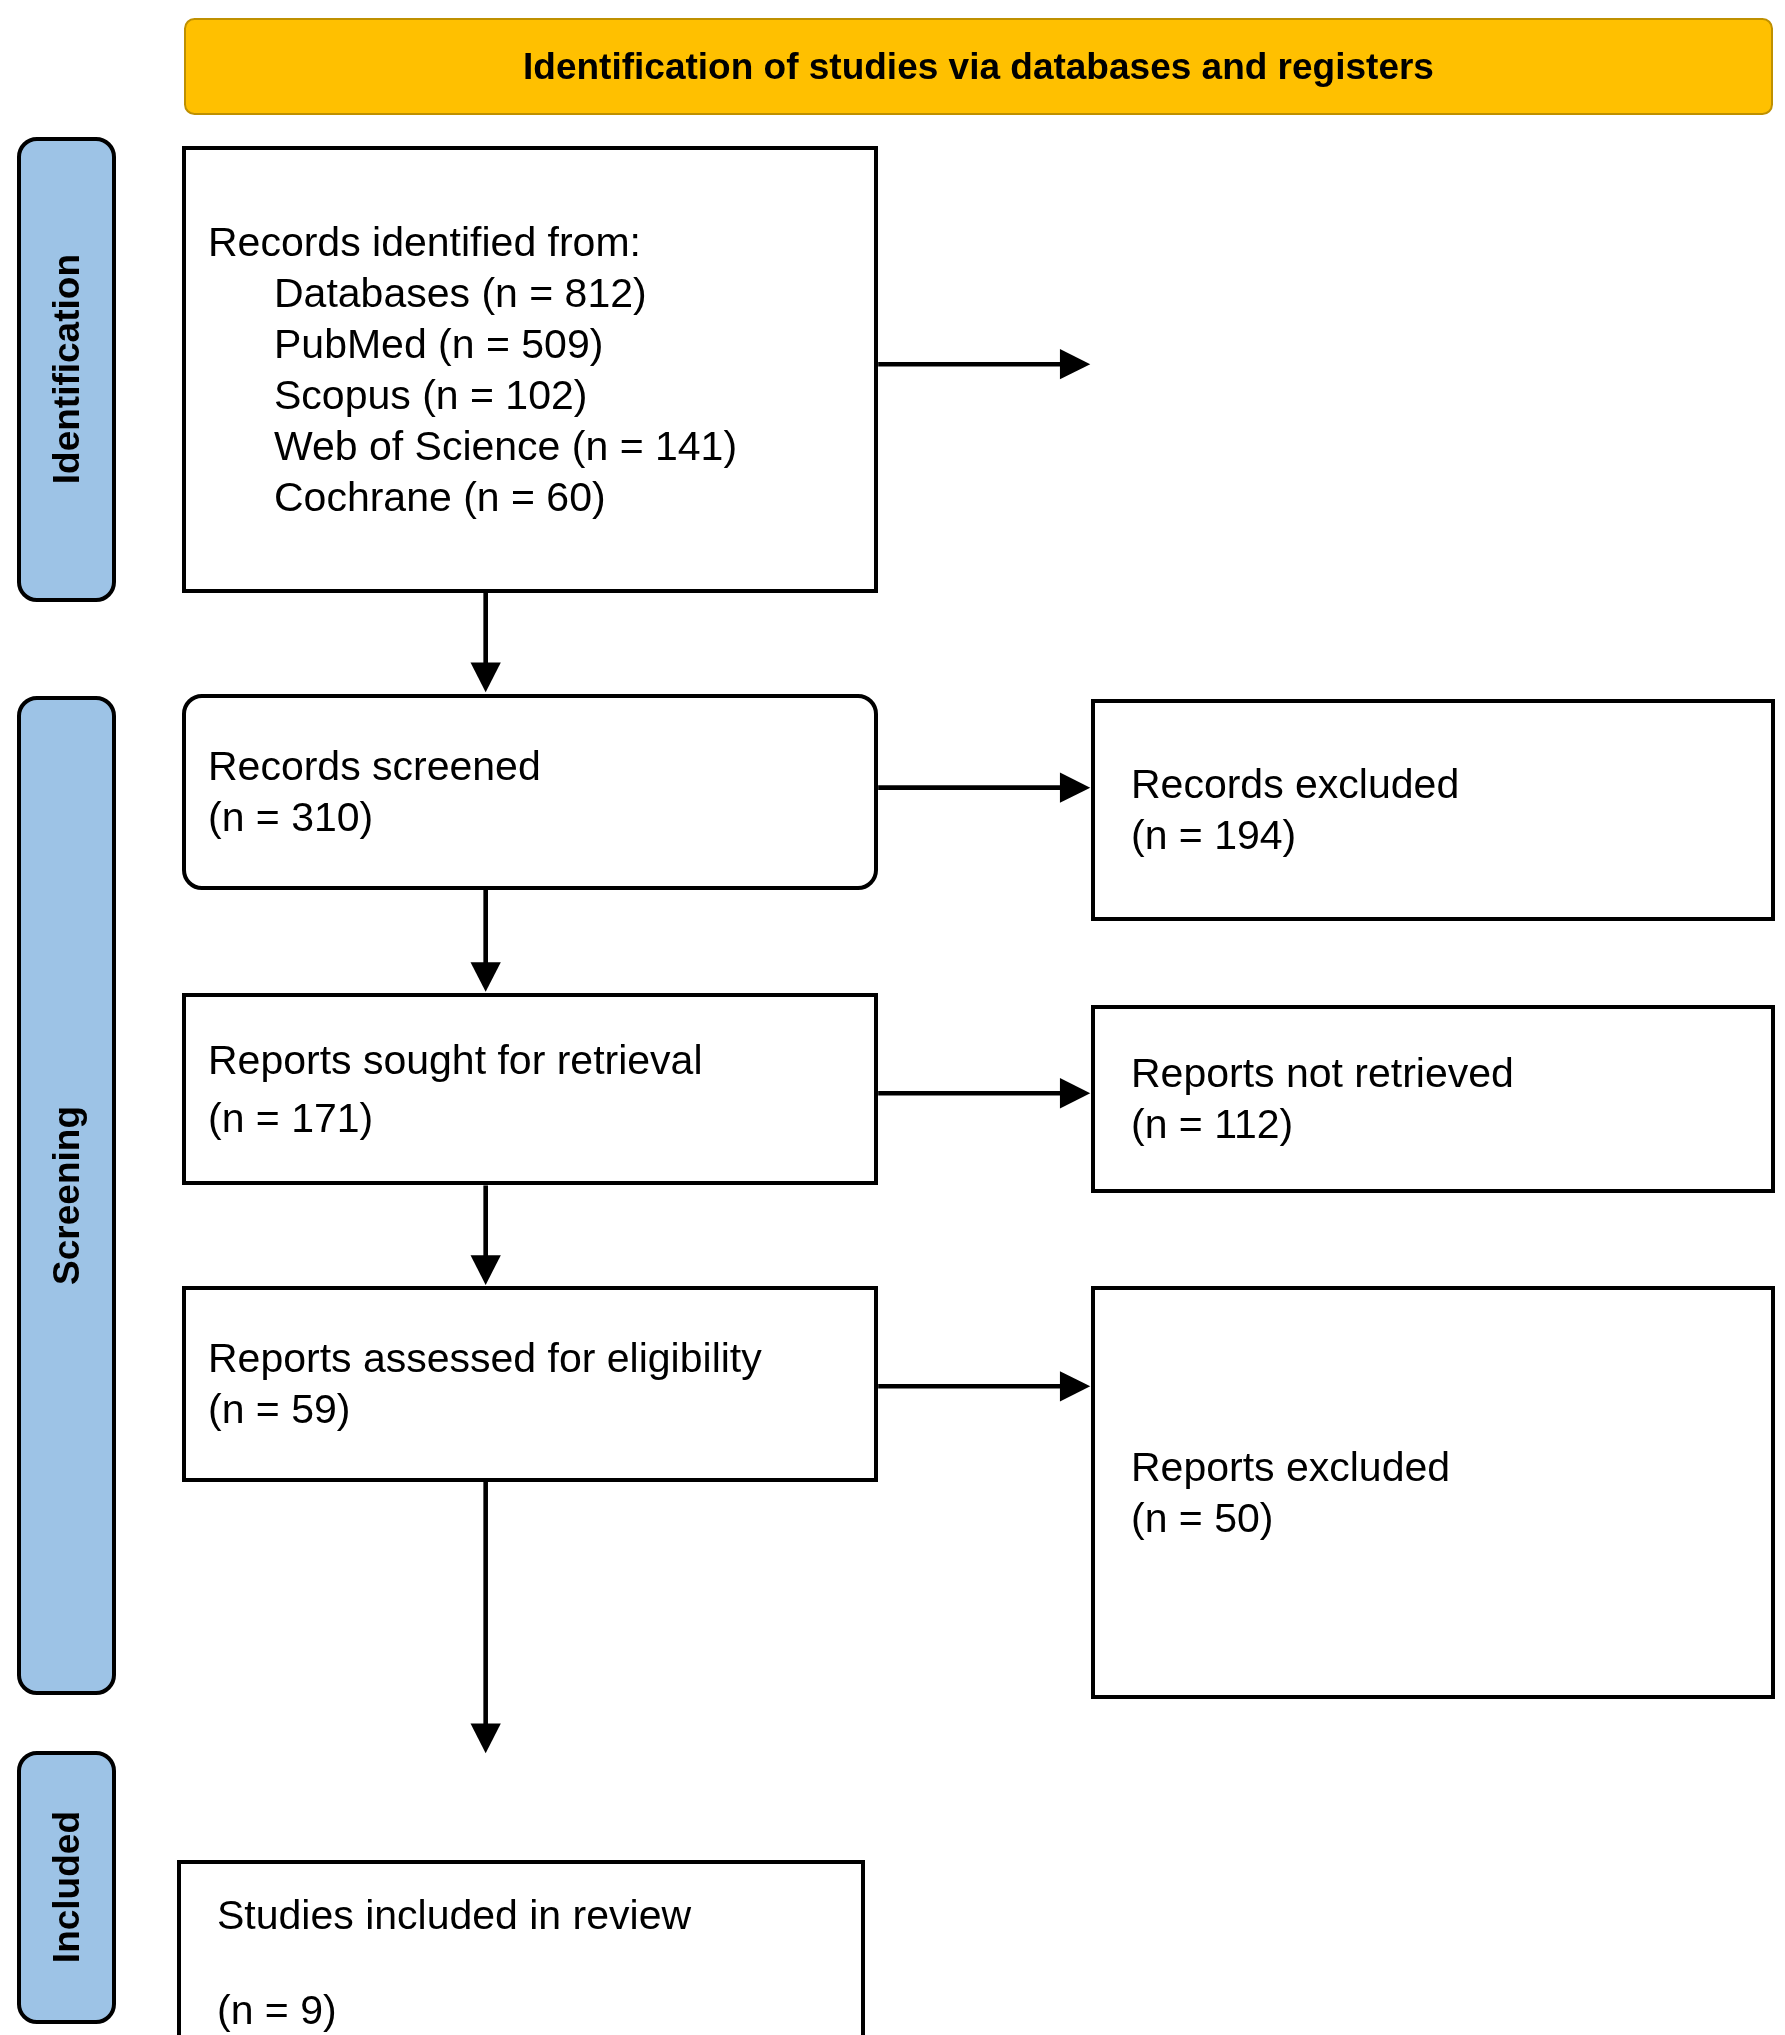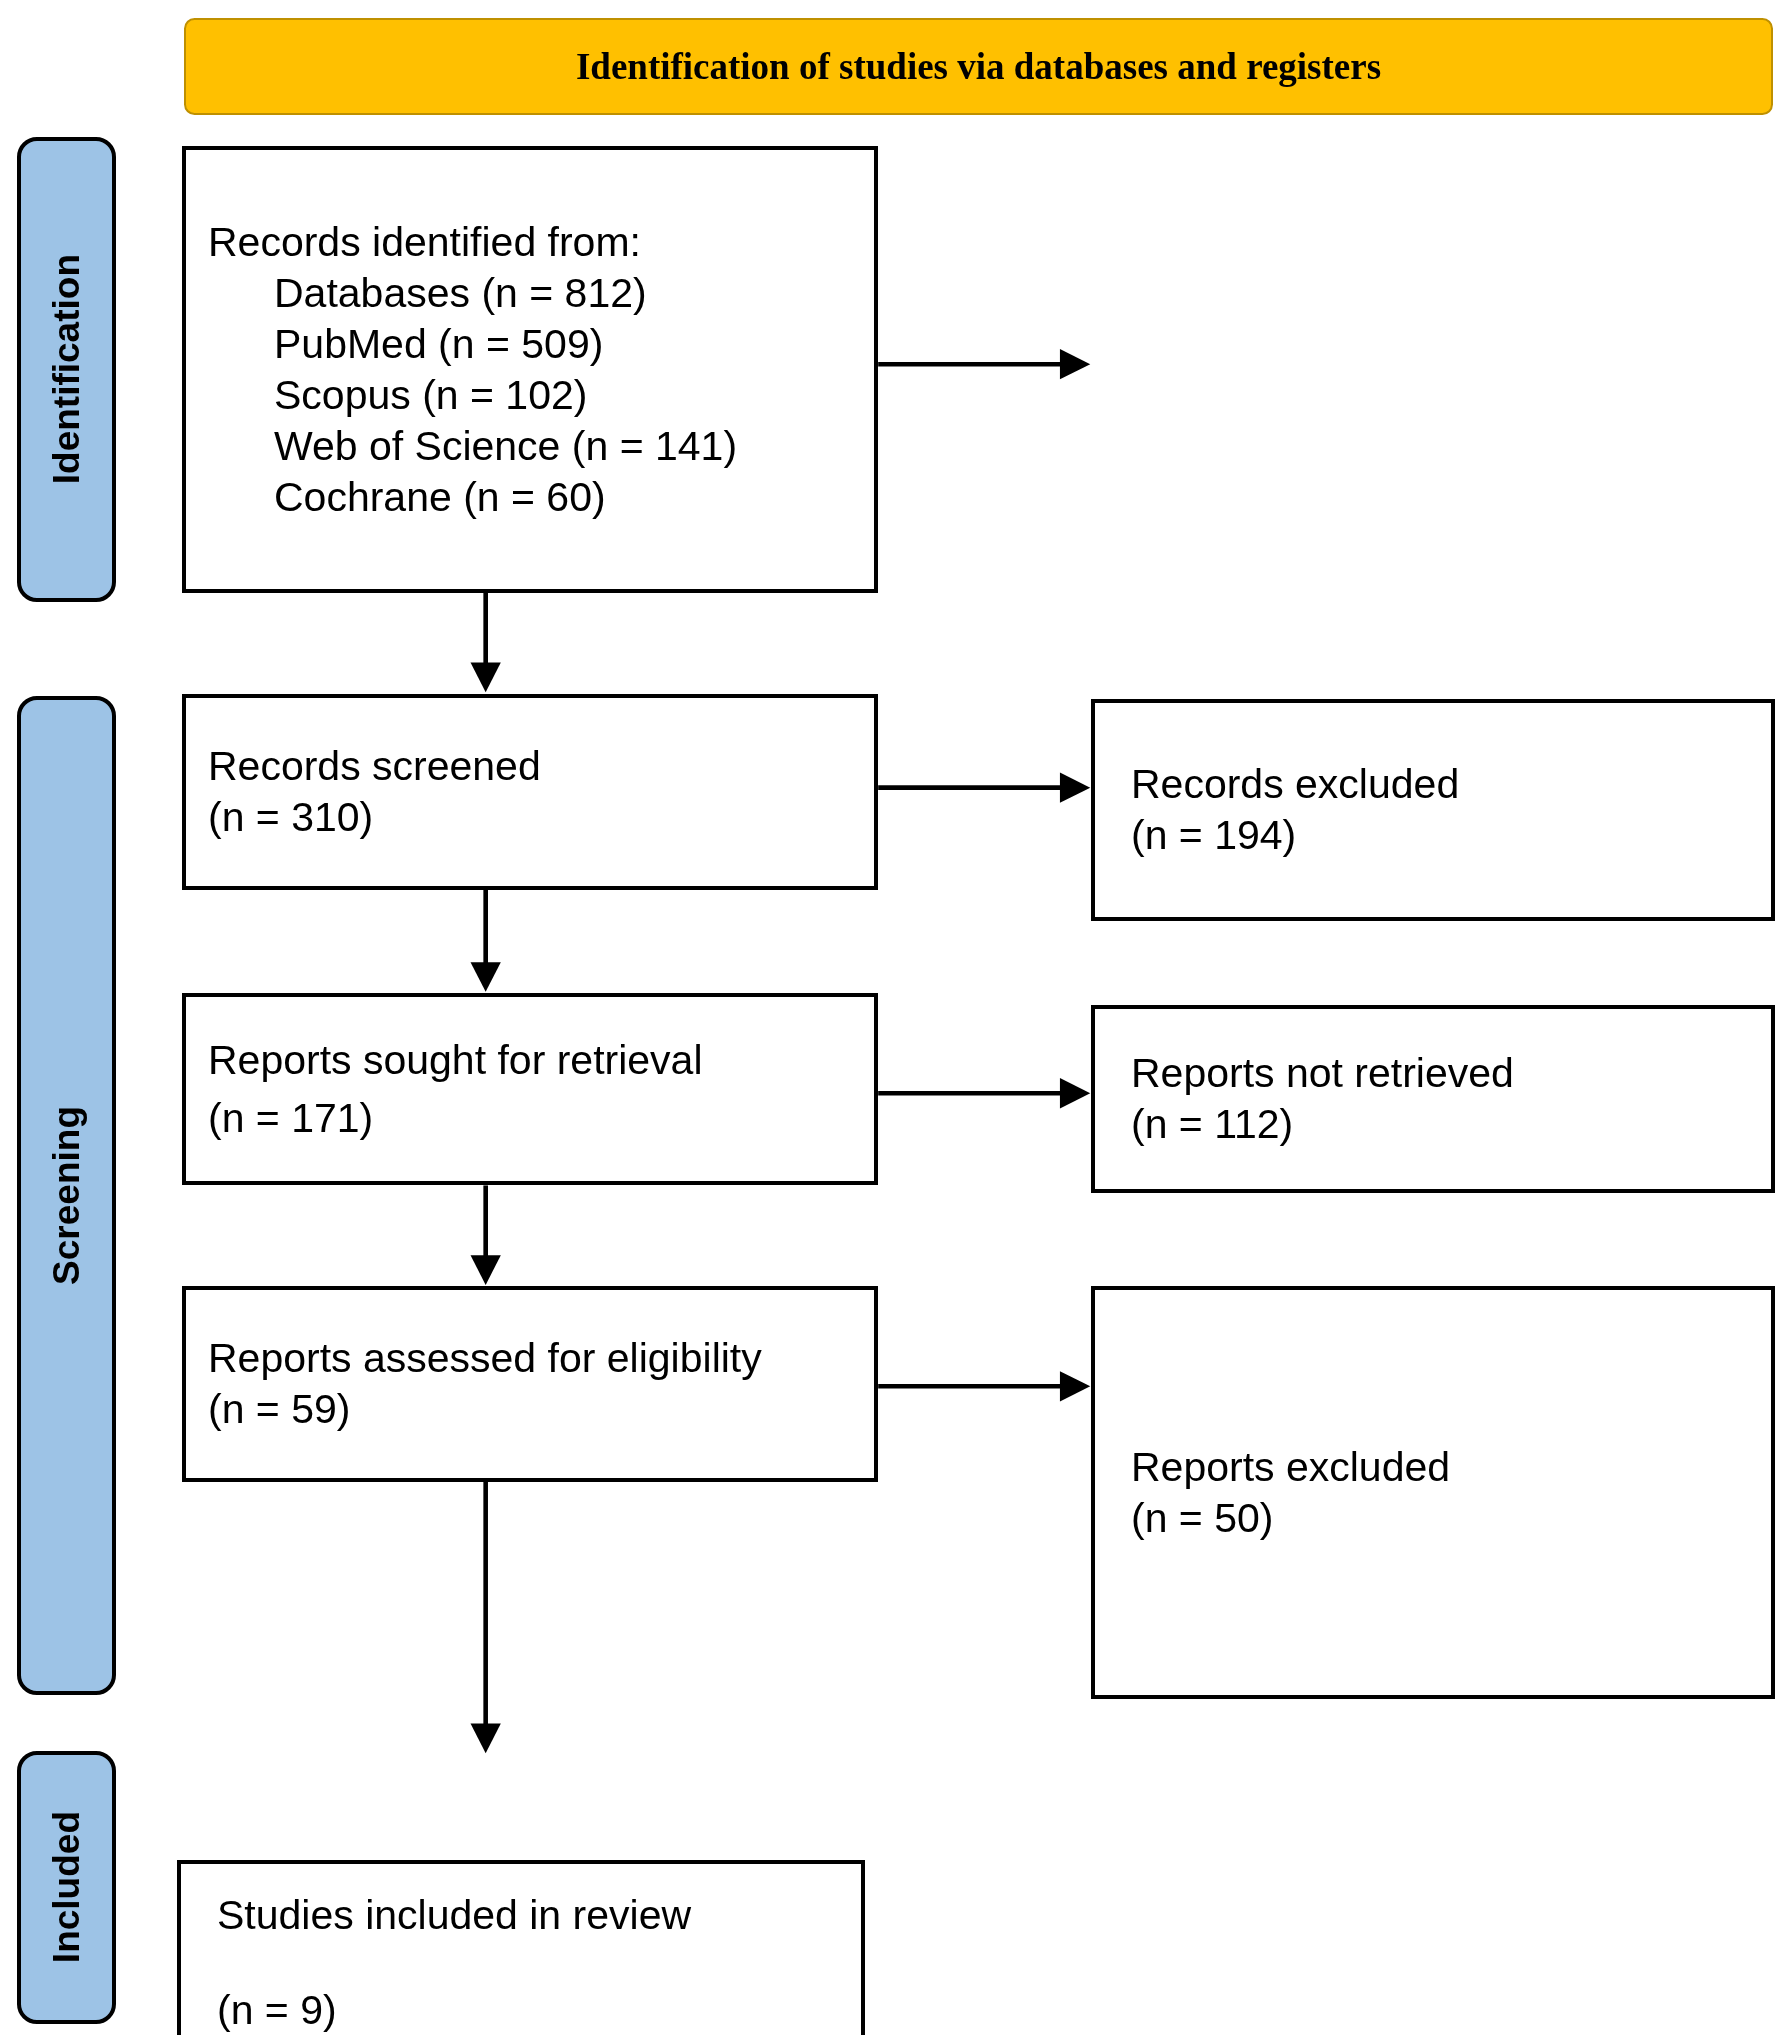--- a/index.html
+++ b/index.html
@@ -15,21 +15,21 @@
 
   .banner {
     position: absolute;
     left: 184px; top: 18.4px;
     width: 1589px; height: 97px;
     background: var(--header-fill, #FFC000);
     border: 2.6px solid var(--header-border, #BF9000);
     border-radius: 10.5px;
     box-sizing: border-box;
     display: flex; align-items: center; justify-content: center;
-    font-size: 37px; font-weight: bold; font-family: Liberation Serif, serif;
+    font-size: 37px; font-weight: bold;
   }
 
   .stage {
     position: absolute;
     left: 17px; width: 99px;
     background: var(--stage-fill, #9DC3E6);
     border: 4.6px solid var(--box-border, #000000);
     border-radius: 20px;
     box-sizing: border-box;
     display: flex; align-items: center; justify-content: center;
@@ -50,21 +50,21 @@
     border: 4px solid var(--box-border, #000000);
     box-sizing: border-box;
     display: flex; flex-direction: column; justify-content: center;
     padding: 13px 23px 13px 36px;
     font-size: 41px; line-height: 51px;
   }
   .col-left  { left: 182px; width: 696px; padding-left: 22px; }
   .col-right { left: 1091px; width: 684px; }
   .box-identified { top: 146px;  height: 447px; }
   .box-removed    { top: 146px;  height: 447px; }
-  .box-screened   { top: 694px; height: 196px; }
+  .box-screened   { top: 694px; height: 196px; border-radius: 20px; }
   .box-rexcluded  { top: 699px; height: 222px; }
   .box-sought     { top: 993px; height: 192px; gap: 7px; }
   .box-notretr    { top: 1005px; height: 188px; }
   .box-assessed   { top: 1286px; height: 196px; }
   .box-repexcl    { top: 1286px; height: 413px; }
   .box-included   { left: 177px; width: 688px; top: 1860px; height: 206px; gap: 44px; }
 
   .indent { margin-left: 66px; }
   .em { font-style: italic; }
   .line { display: block; }

